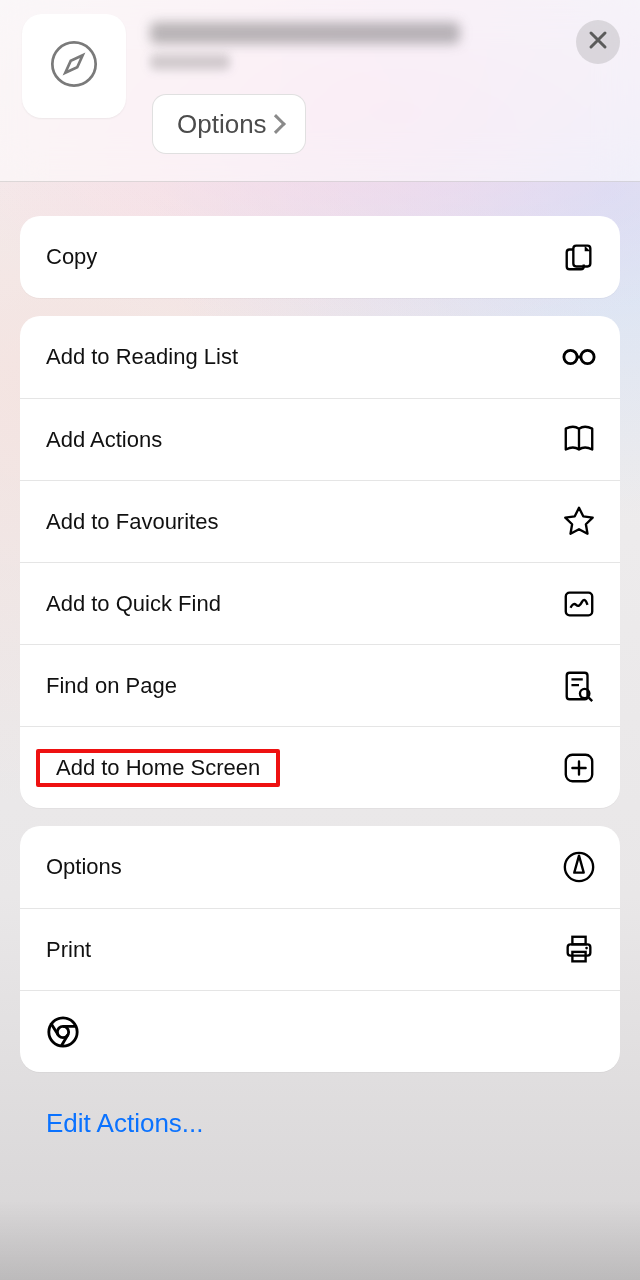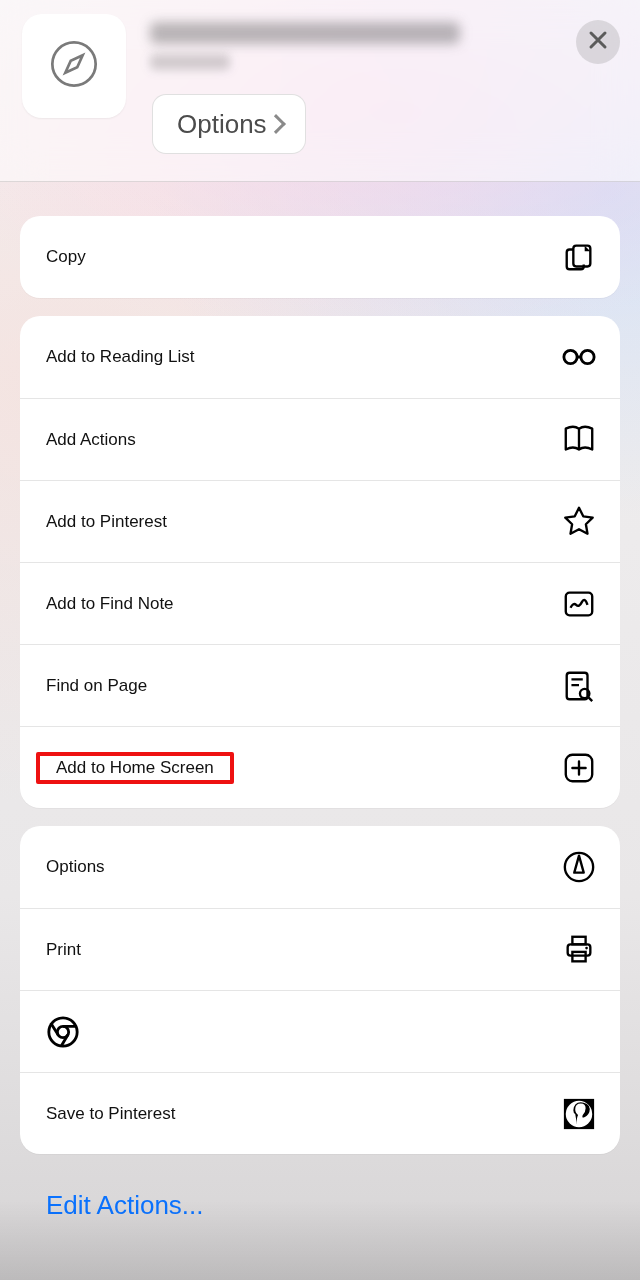--- a/index.html
+++ b/index.html
@@ -64,21 +64,21 @@
   
   .content { padding: 34px 20px 0 20px; }
   .group {
     background:#fff; border-radius:20px;
     box-shadow: 0 1px 0 rgba(0,0,0,.03);
     overflow:hidden; margin-bottom:18px;
   }
   .row {
     display:flex; align-items:center; justify-content:space-between;
     height:82px; padding:0 24px 0 26px;
-    font-size:17px; color:#111;
+    font-size:22px; color:#111;
   }
   .group .row + .row { border-top:1px solid rgba(0,0,0,.10); }
   .row .label { display:inline-block; }
   .row .picon { width:34px; height:34px; display:flex; align-items:center; justify-content:center; }
   .row .picon svg { width:34px; height:34px; }
   .highlight-box {
     border:4px solid #e11; border-radius:2px;
     display:inline-block; padding:2px 16px; margin:-6px -10px;
   }
   .edit-actions {
@@ -139,29 +139,29 @@
         </div>
         <div class="row">
           <span class="label">Add Actions</span>
           <span class="picon">
             <svg viewBox="0 0 36 36">
               <use href="#ic-book"></use>
             </svg>
           </span>
         </div>
         <div class="row">
-          <span class="label">Add to Pinterest</span>
+          <span class="label">Add to Favourites</span>
           <span class="picon">
             <svg viewBox="0 0 36 36">
               <use href="#ic-star"></use>
             </svg>
           </span>
         </div>
         <div class="row">
-          <span class="label">Add to Find Note</span>
+          <span class="label">Add to Quick Find</span>
           <span class="picon">
             <svg viewBox="0 0 36 36">
               <use href="#ic-qnote"></use>
             </svg>
           </span>
         </div>
         <div class="row">
           <span class="label">Find on Page</span>
           <span class="picon">
             <svg viewBox="0 0 36 36">
@@ -192,28 +192,20 @@
           <span class="picon">
             <svg viewBox="0 0 36 36">
               <use href="#ic-printer"></use>
             </svg>
           </span>
         </div>
         <div class="row">
           <span class="picon">
             <svg viewBox="0 0 36 36">
               <use href="#ic-chrome"></use>
-            </svg>
-          </span>
-        </div>
-        <div class="row">
-          <span class="label">Save to Pinterest</span>
-          <span class="picon">
-            <svg viewBox="0 0 36 36">
-              <use href="#ic-pinterest"></use>
             </svg>
           </span>
         </div>
       </div>
       <div class="edit-actions">Edit Actions...</div>
     </div>
 </div>
 <div class="vignette"></div>
 
 <svg width="0" height="0" style="position:absolute">

